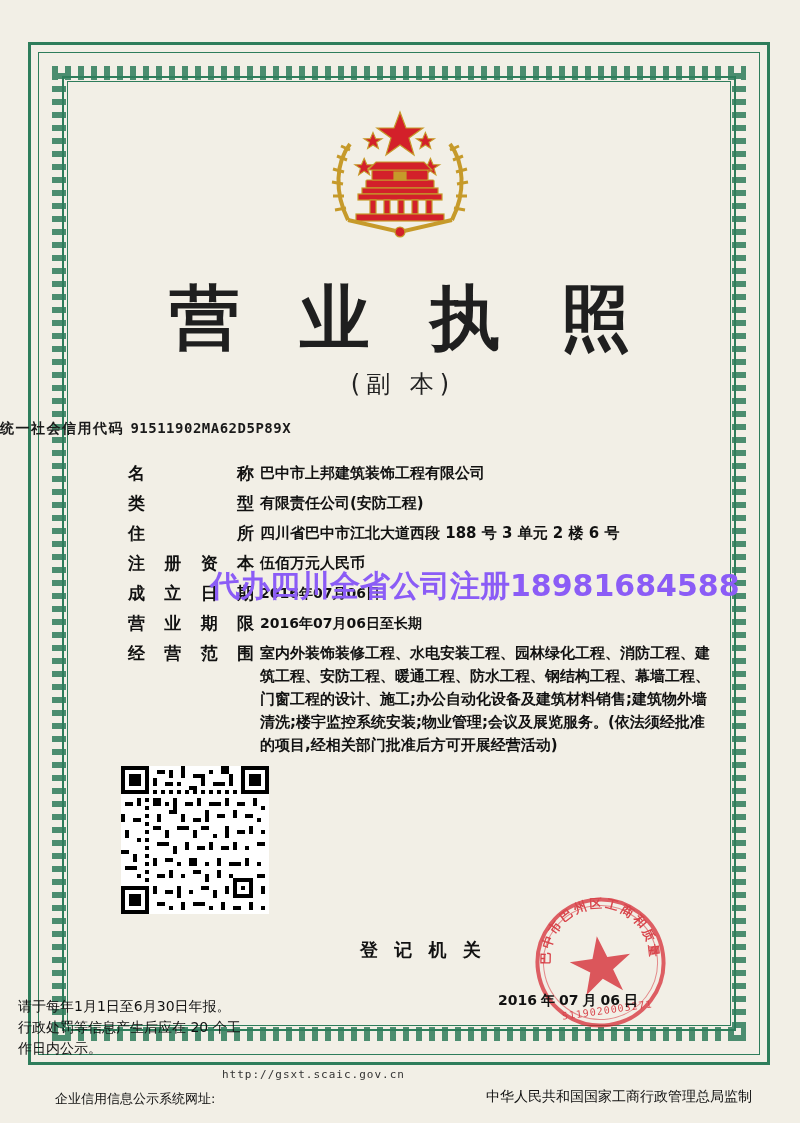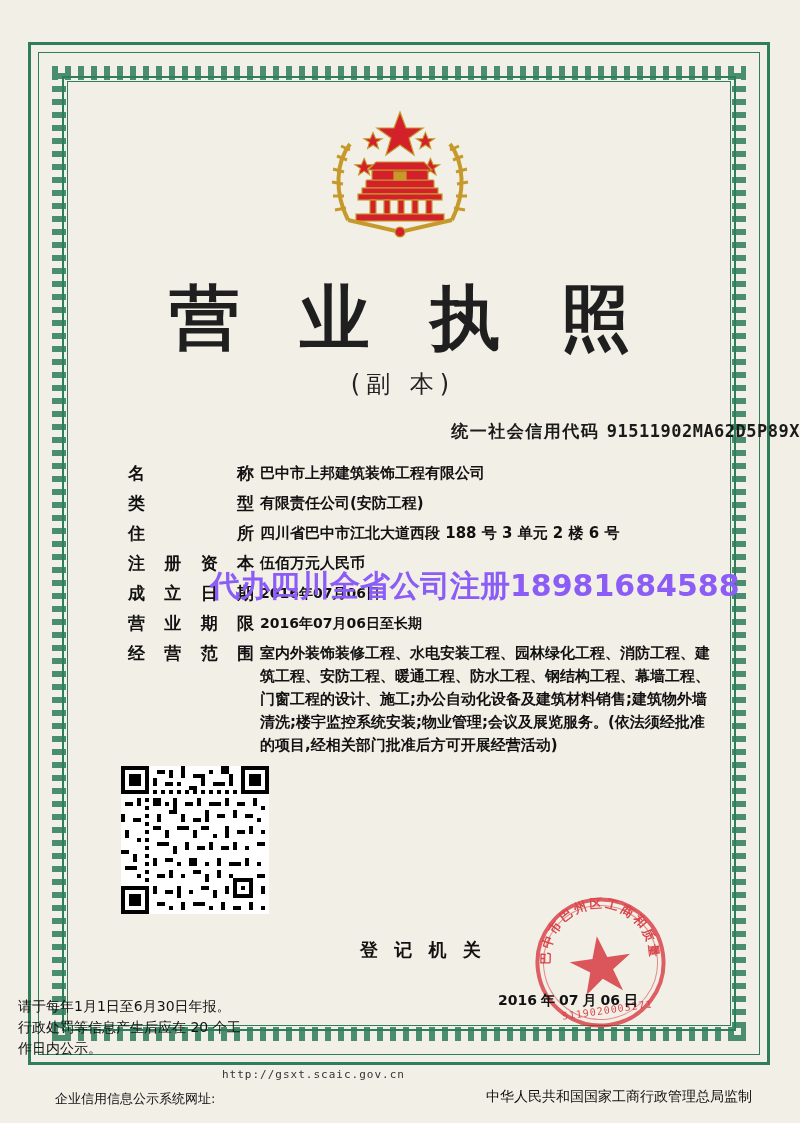--- a/index.html
+++ b/index.html
@@ -67,21 +67,21 @@
     color:#1f1f1f;
     text-indent:18px;
   }
   .subtitle{
     position:absolute;left:0;right:0;top:368px;
     text-align:center;font-size:24px;color:#222;letter-spacing:6px;
     text-indent:6px;
   }
   .credit-code{
     position:absolute;left:0;right:0;top:420px;
-    text-align:right;font-size:17px;color:#1a1a1a;letter-spacing:1.5px;
+    text-align:left;font-size:14px;color:#1a1a1a;letter-spacing:1.5px;
     font-weight:bold;
   }
   .credit-code .code{font-family:"DejaVu Sans Mono","Liberation Mono",monospace;letter-spacing:.5px;}
 
   
   .fields{
     position:absolute;left:128px;top:462px;right:86px;
   }
   .row{display:flex;margin-bottom:7px;align-items:flex-start;}
   .label{

